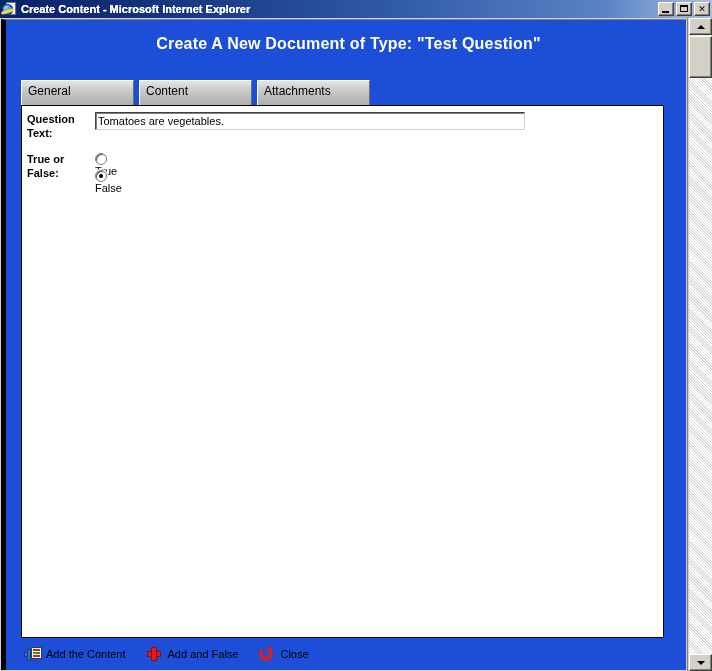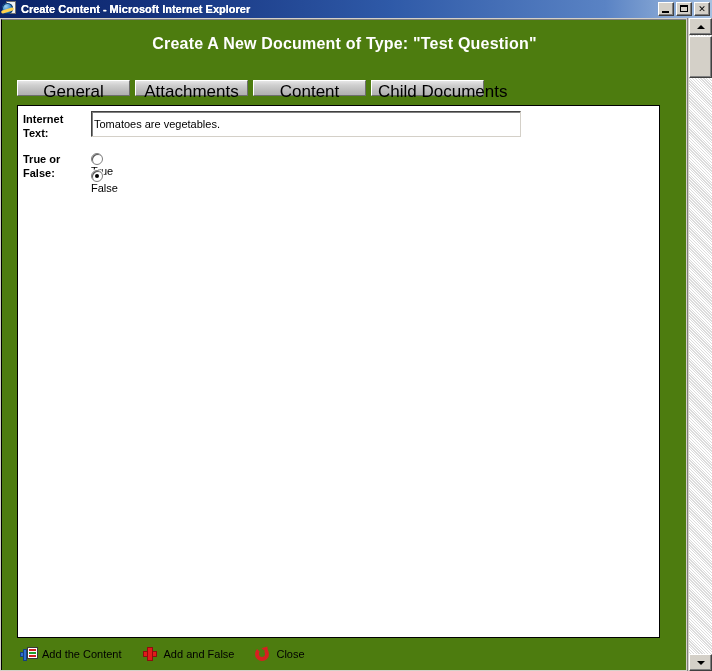--- a/index.html
+++ b/index.html
@@ -21,21 +21,21 @@
   }
 
   
   .titlebar {
     position: absolute;
     left: 0; top: 0;
     width: 712px;
     height: 18px;
     background: linear-gradient(to right, #0a246a 0%, #0a246a 3%, #14317c 20%, #2f5aa8 55%, #5a83c4 85%, #a6c0e0 100%);
     display: flex;
-    align-items: flex-start;
+    align-items: center;
     overflow: hidden;
   }
   .titlebar-icon {
     width: 16px; height: 16px;
     margin-left: 2px; margin-right: 3px;
     flex: 0 0 auto;
     position: relative;
   }
   .titlebar-icon .page {
     position: absolute;
@@ -119,23 +119,23 @@
     height: 653px;
     background: #d4d0c8;
   }
 
   
   .page {
     position: absolute;
     left: 1px; top: 1px;
     width: 685px;
     height: 651px;
-    background: #4d7c0f;
+    background: #1d4ed8;
     border-top: 1px solid #808080;
-    border-left: 1px solid #000000;
+    border-left: 5px solid #000000;
     box-sizing: border-box;
     overflow: hidden;
   }
 
   .page-title {
     position: absolute;
     left: 0; top: 15px;
     width: 685px;
     text-align: center;
     color: #ffffff;
@@ -145,26 +145,25 @@
   }
 
   
   .tabs {
     position: absolute;
     left: 15px; top: 60px;
     display: flex;
     gap: 5px;
   }
   .tab {
-    height: 16px;
+    height: 26px;
     line-height: 21px;
     box-sizing: border-box;
-    font-size: 17px;
+    font-size: 12px;
     color: #000000;
-    text-align: center;
     border-top: 1px solid #ffffff;
     border-left: 1px solid #ffffff;
     border-right: 1px solid #6e6e6e;
     border-bottom: 1px solid #6e6e6e;
     background: linear-gradient(to bottom, #e6e6e6 0%, #cfcfcf 30%, #b9b9b9 75%, #b0b0b0 100%);
     cursor: pointer;
     white-space: nowrap;
     padding: 0 6px;
   }
   .tab.active {
@@ -198,21 +197,21 @@
     font-weight: bold;
     color: #000000;
     line-height: 14px;
     padding-top: 1px;
   }
   .field-control {
     padding-left: 3px;
   }
   .text-input {
     width: 430px;
-    height: 26px;
+    height: 18px;
     box-sizing: border-box;
     font-family: "Liberation Sans", sans-serif;
     font-size: 11px;
     color: #000000;
     padding: 1px 2px;
     background: #ffffff;
     border: 1px solid;
     border-color: #404040 #d4d0c8 #d4d0c8 #404040;
     outline: none;
     box-shadow: inset 1px 1px 0 #808080, inset -1px -1px 0 #ffffff;
@@ -414,30 +413,29 @@
   </div>
 
   <div class="client">
 
     <div class="page">
 
       <div class="page-title">Create A New Document of Type: "Test Question"</div>
 
       <div class="tabs">
         <div class="tab" style="width:113px">General</div>
+        <div class="tab" style="width:113px">Content</div>
         <div class="tab" style="width:113px">Attachments</div>
-        <div class="tab" style="width:113px">Content</div>
-        <div class="tab" style="width:113px">Child Documents</div>
       </div>
 
       <div class="panel">
         <div class="form">
 
           <div class="form-row">
-            <div class="field-label">Internet Text:</div>
+            <div class="field-label">Question Text:</div>
             <div class="field-control">
               <input class="text-input" type="text" value="Tomatoes are vegetables." style="">
             </div>
           </div>
 
           <div class="form-row" style="margin-top:11px">
             <div class="field-label">True or False:</div>
             <div class="field-control radio-group">
               <div class="radio-line">
                 <span class="radio"></span>

